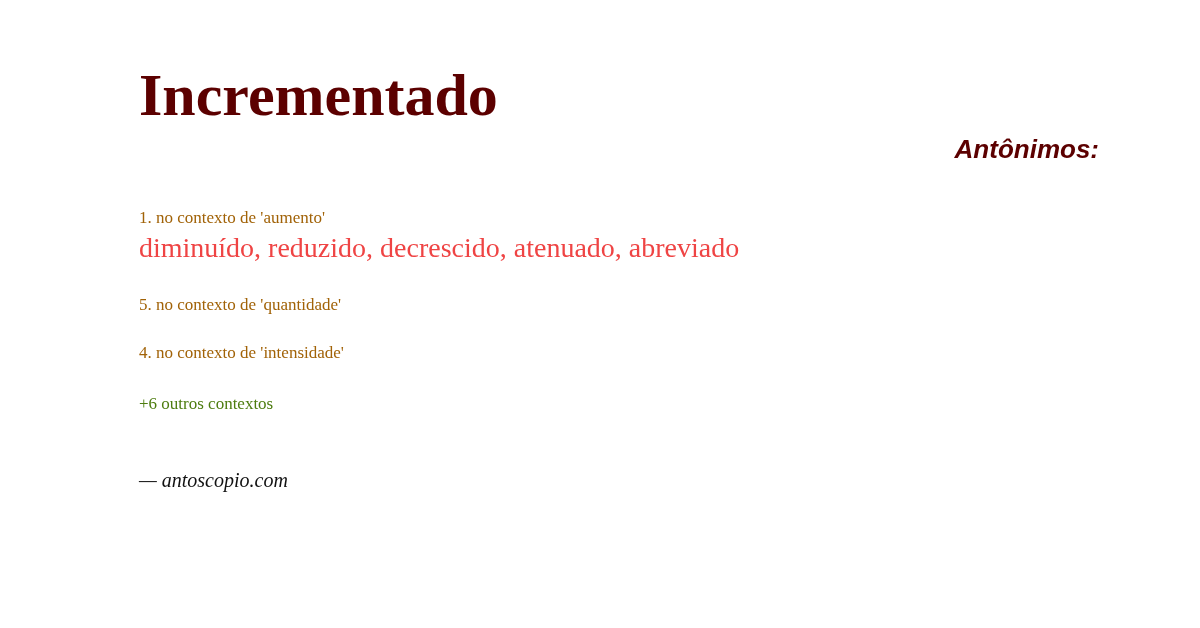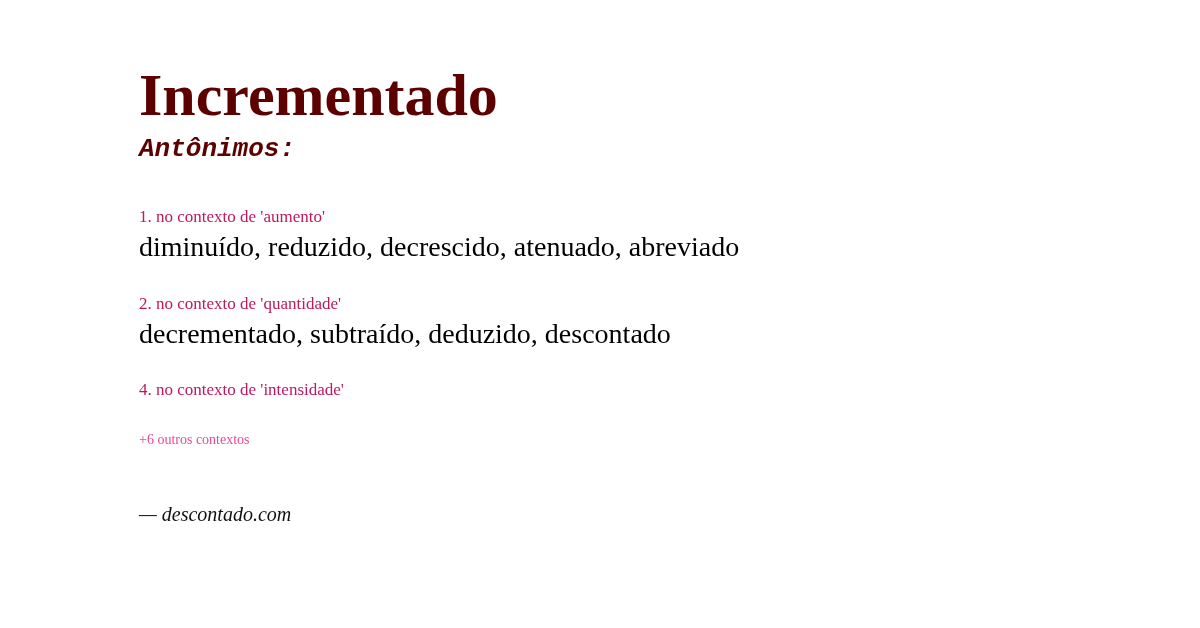--- a/index.html
+++ b/index.html
@@ -29,48 +29,49 @@
   .title {
     font-family: "Liberation Serif", serif;
     font-weight: bold;
     font-size: 60px;
     line-height: 1.1;
     color: #5C0000;
     margin: 0 0 6px 0;
     letter-spacing: 0px;
   }
   .subtitle {
-    font-family: Liberation Mono, monospace;
+    font-family: Liberation Sans, sans-serif;
     font-weight: bold;
     font-style: italic;
     font-size: 26px;
     color: #5C0000;
     margin: 0 0 42px 0;
+    text-align: right;
   }
   .sense {
     margin: 0 0 27px 0;
   }
   .sense-label {
     font-family: "Liberation Serif", serif;
     font-size: 17px;
-    color: #be185d;
+    color: #a16207;
     margin: 0 0 2px 0;
     line-height: 1.25;
   }
   .sense-words {
     font-family: "Liberation Serif", serif;
     font-size: 28px;
-    color: #000000;
+    color: #ef4444;
     line-height: 1.3;
     margin: 0;
   }
   .more {
     font-family: "Liberation Serif", serif;
-    font-size: 14px;
-    color: #ec4899;
+    font-size: 17px;
+    color: #4d7c0f;
     margin: 31px 0 0 0;
   }
   .source {
     font-family: "Liberation Serif", serif;
     font-style: italic;
     font-size: 20px;
     color: #111111;
     margin: 55px 0 0 0;
   }
 </style>
@@ -83,26 +84,25 @@
     <h1 class="title">Incrementado</h1>
 
     <div class="subtitle">Antônimos:</div>
 
     <div class="sense">
       <div class="sense-label">1. no contexto de 'aumento'</div>
       <div class="sense-words">diminuído, reduzido, decrescido, atenuado, abreviado</div>
     </div>
 
     <div class="sense">
-      <div class="sense-label">2. no contexto de 'quantidade'</div>
-      <div class="sense-words">decrementado, subtraído, deduzido, descontado</div>
+      <div class="sense-label">5. no contexto de 'quantidade'</div>
     </div>
 
     <div class="sense">
       <div class="sense-label">4. no contexto de 'intensidade'</div>
     </div>
 
     <div class="more">+6 outros contextos</div>
 
-    <div class="source">— descontado.com</div>
+    <div class="source">— antoscopio.com</div>
 
   </div>
 </div>
 
 </body></html>

